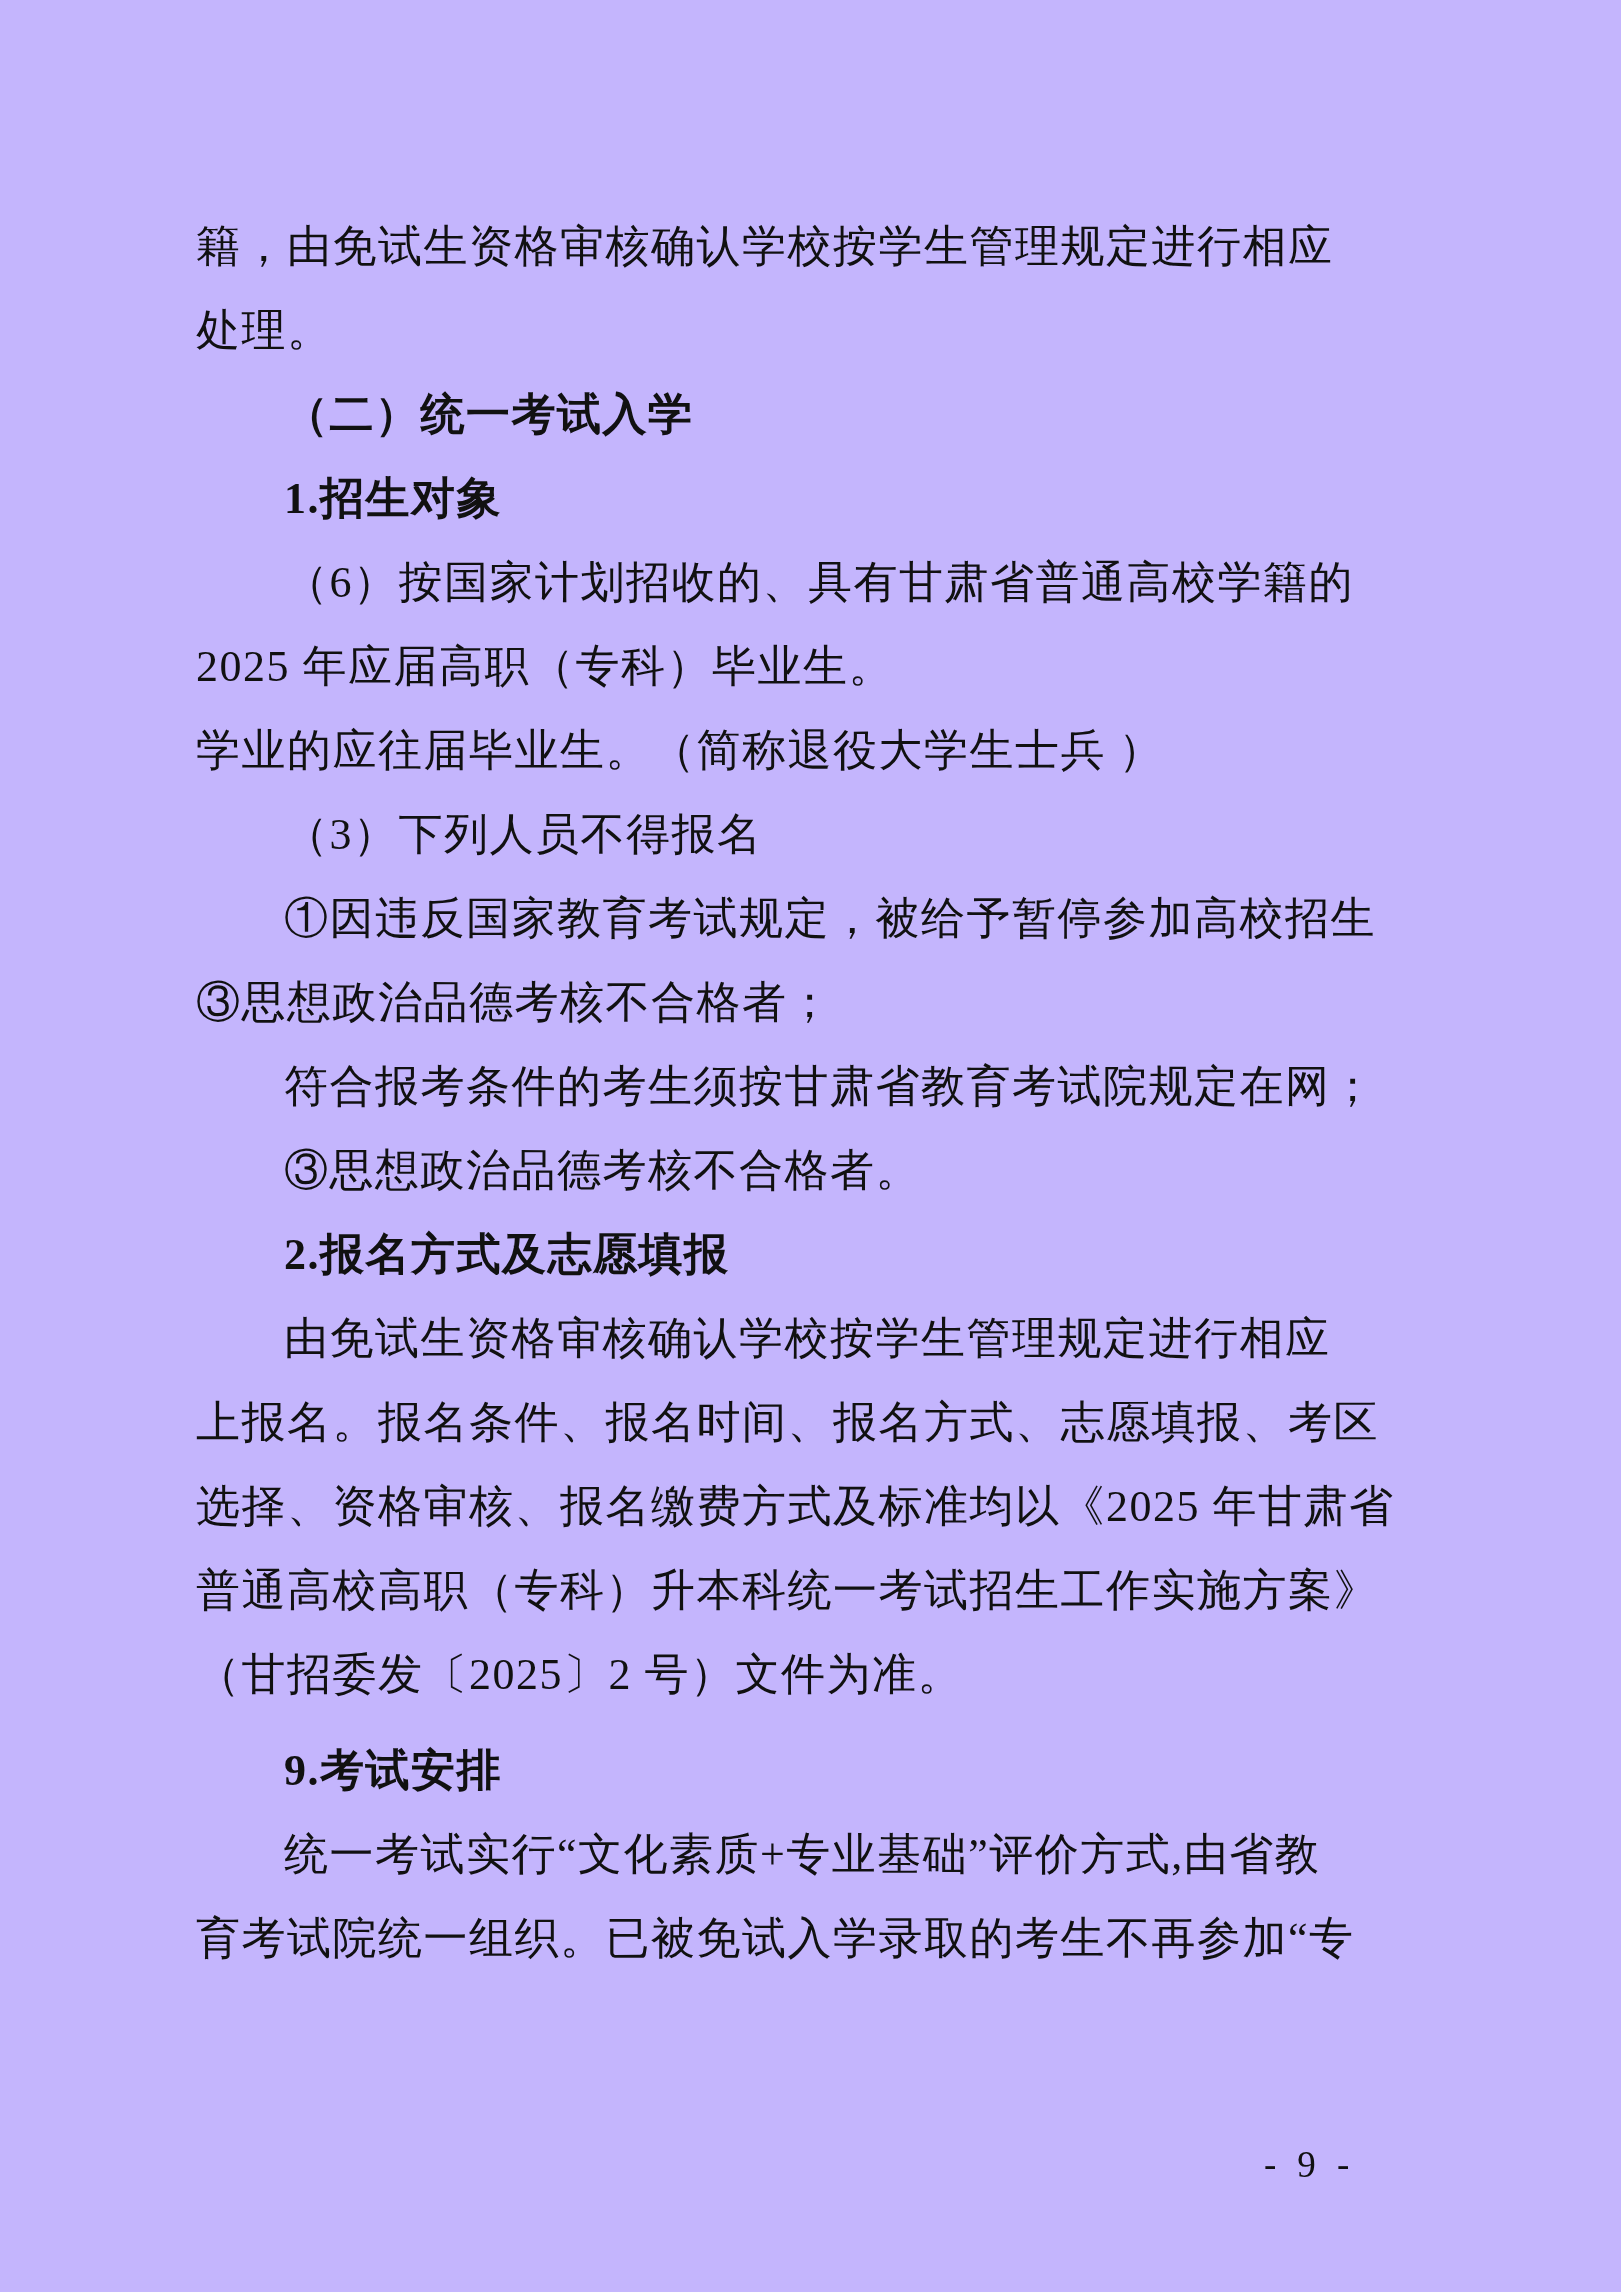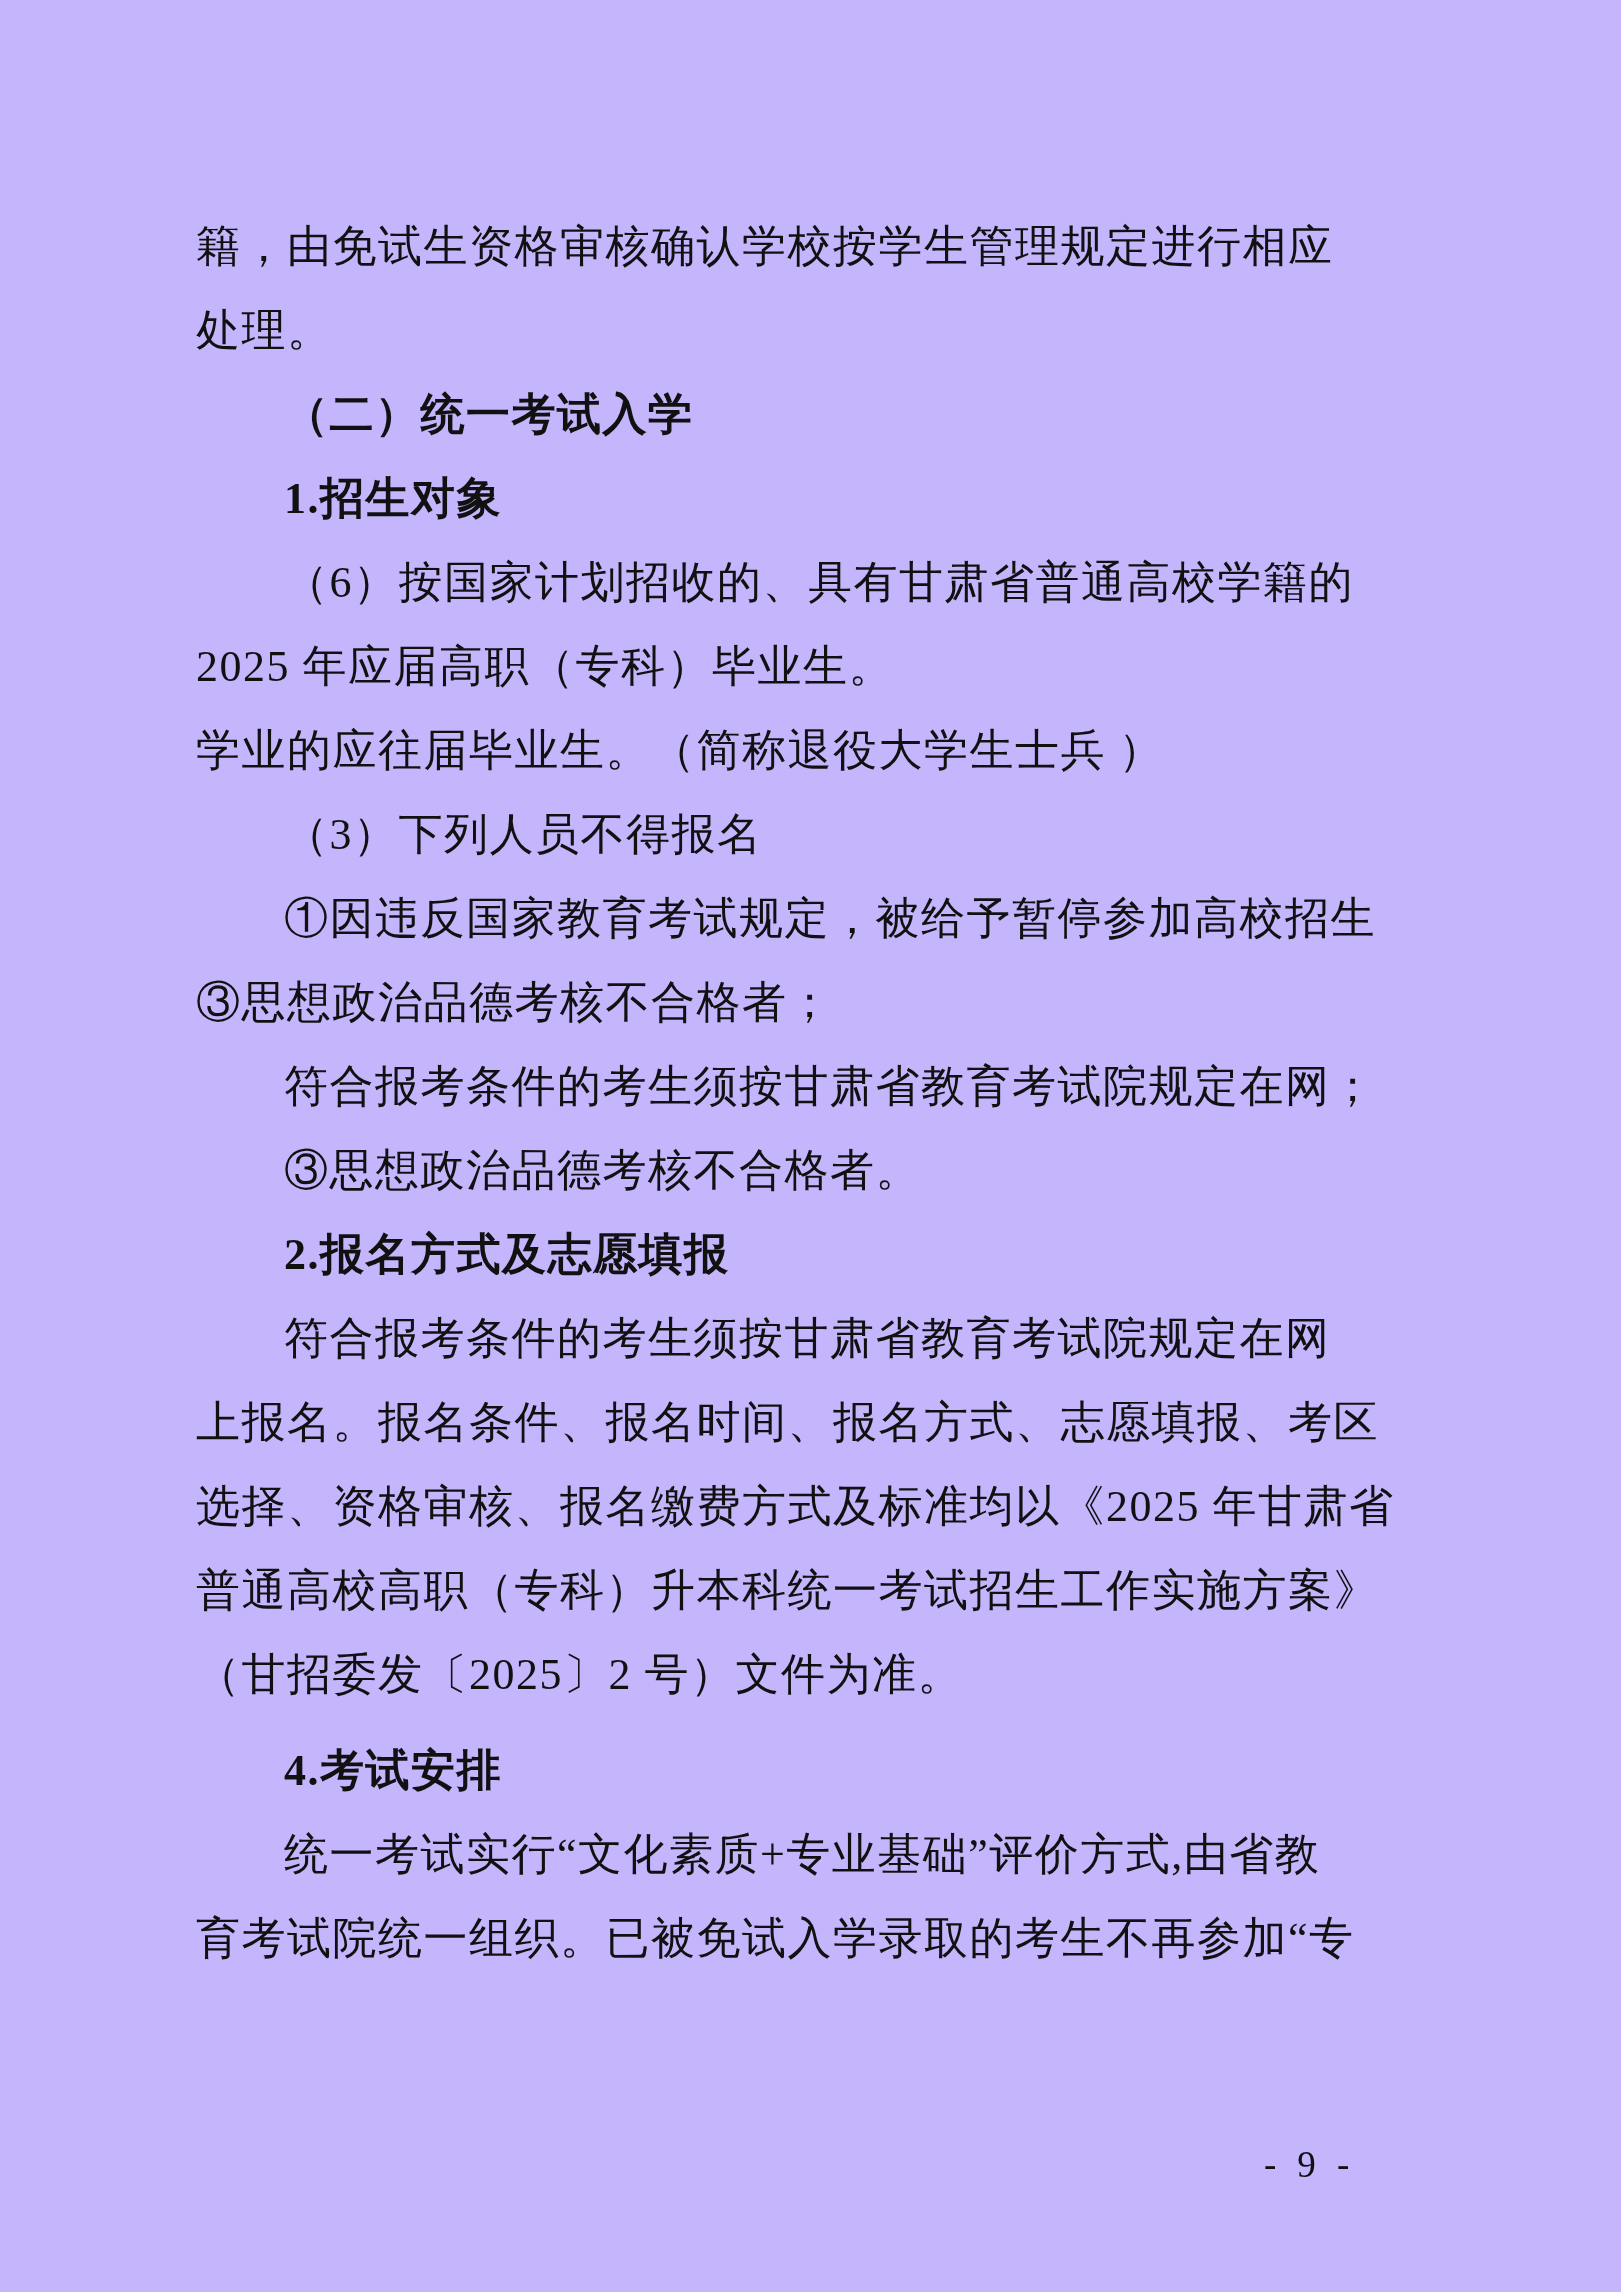--- a/index.html
+++ b/index.html
@@ -63,24 +63,24 @@
     <div class="line heading-2 indent">1.招生对象</div>
     <div class="line indent">（6）按国家计划招收的、具有甘肃省普通高校学籍的</div>
     <div class="line">2025 年应届高职（专科）毕业生。</div>
     <div class="line">学业的应往届毕业生。（简称退役大学生士兵 ）</div>
     <div class="line indent">（3）下列人员不得报名</div>
     <div class="line indent">①因违反国家教育考试规定，被给予暂停参加高校招生</div>
     <div class="line">③思想政治品德考核不合格者；</div>
     <div class="line indent">符合报考条件的考生须按甘肃省教育考试院规定在网；</div>
     <div class="line indent">③思想政治品德考核不合格者。</div>
     <div class="line heading-2 indent">2.报名方式及志愿填报</div>
-    <div class="line indent">符合报考条件的考生须按甘肃省教育考试院规定在网</div>
+    <div class="line indent">由免试生资格审核确认学校按学生管理规定进行相应</div>
     <div class="line">上报名。报名条件、报名时间、报名方式、志愿填报、考区</div>
     <div class="line">选择、资格审核、报名缴费方式及标准均以《2025 年甘肃省</div>
     <div class="line">普通高校高职（专科）升本科统一考试招生工作实施方案》</div>
     <div class="line">（甘招委发〔2025〕2 号）文件为准。</div>
-    <div class="line heading-2 indent space-before">4.考试安排</div>
+    <div class="line heading-2 indent space-before">9.考试安排</div>
     <div class="line indent">统一考试实行“文化素质+专业基础”评价方式,由省教</div>
     <div class="line">育考试院统一组织。已被免试入学录取的考生不再参加“专</div>
   </div>
   <div class="page-number">- 9 -</div>
 </div>
 
 
 </body></html>

